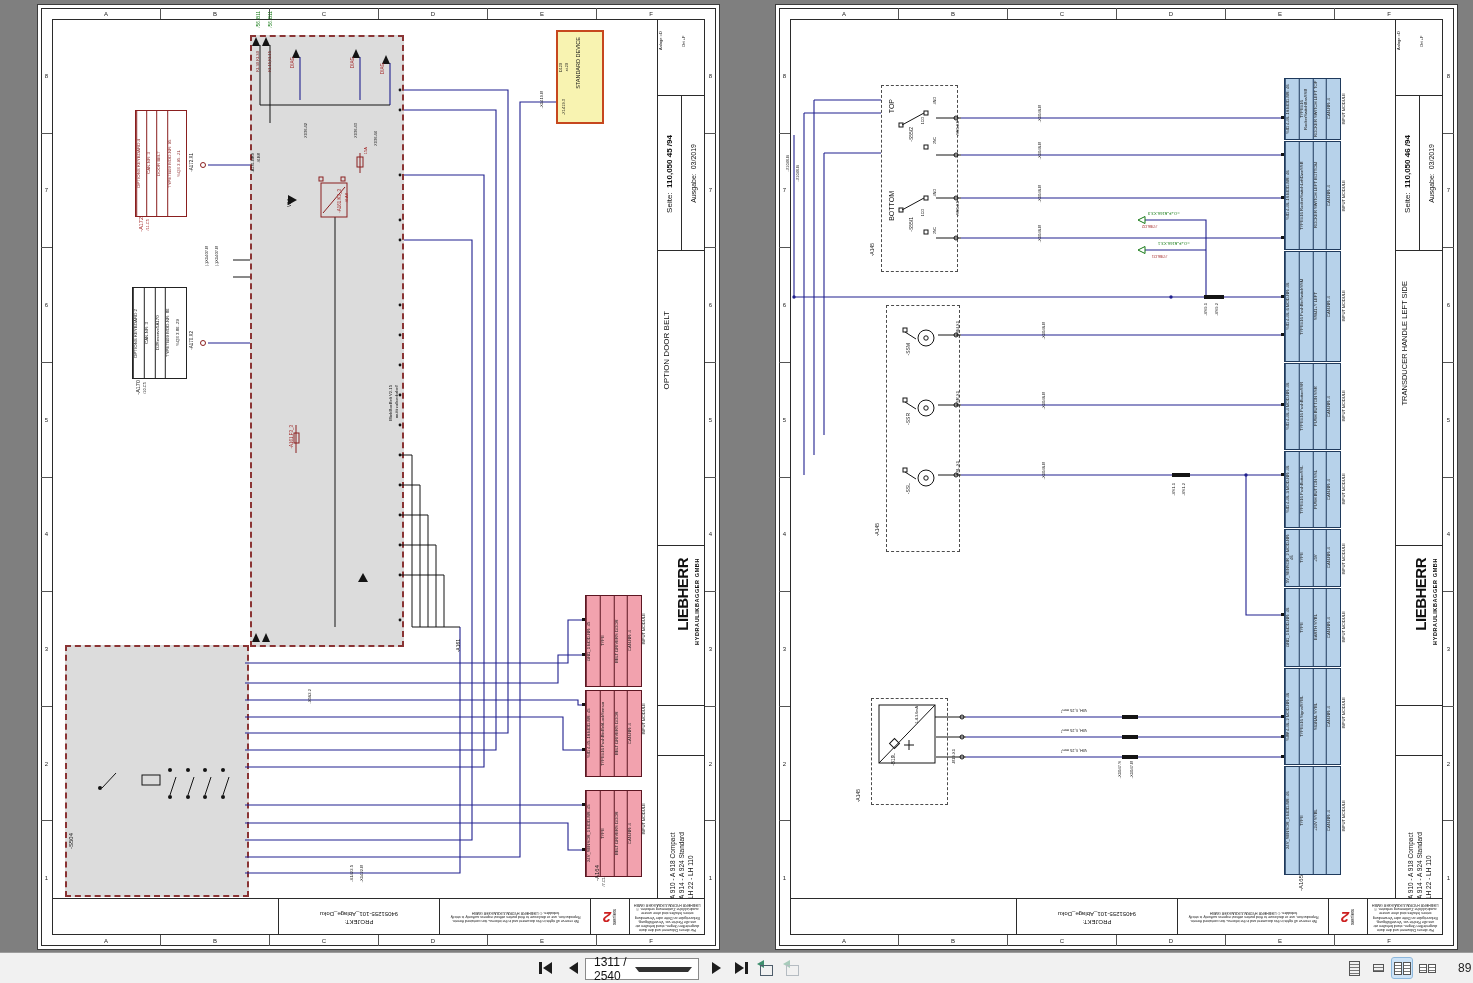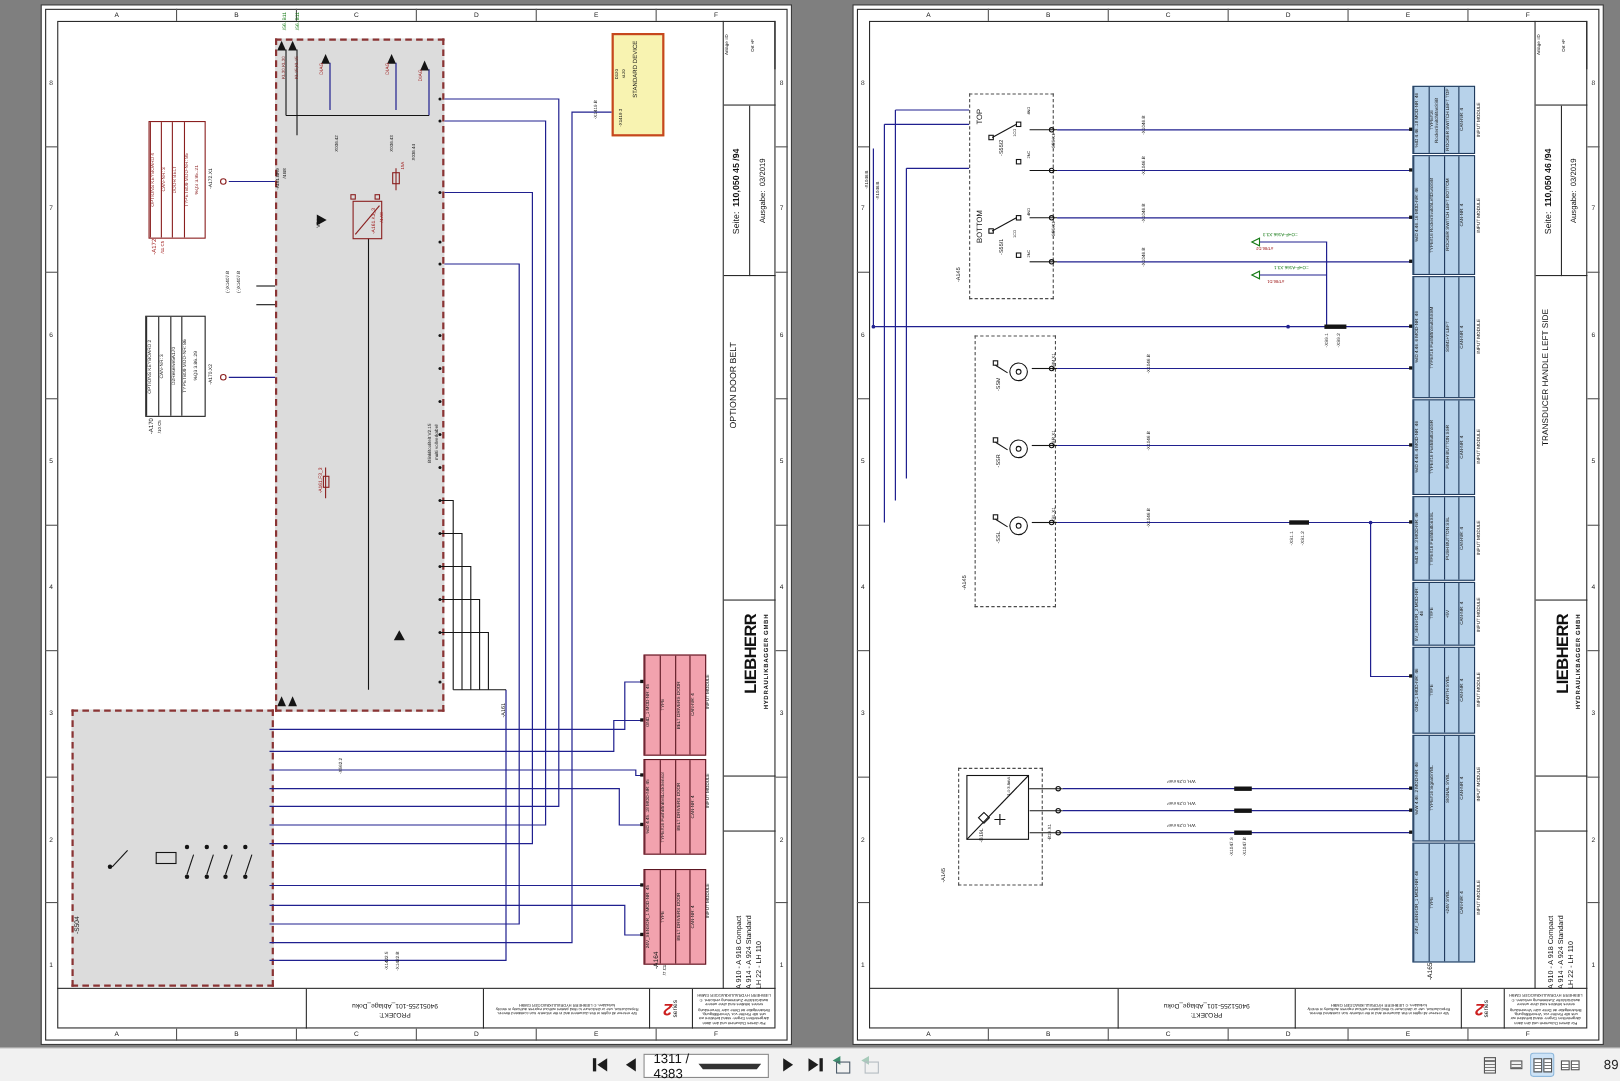--- a/index.html
+++ b/index.html
@@ -662,21 +662,21 @@
 
   <div class="toolbar">
     <button class="tbtn" style="left:534px" title="">
         <span class="vbar"></span>
         <span class="tri-l"></span>
       </button>
     <button class="tbtn" style="left:562px">
         <span class="tri-l"></span>
       </button>
     <div class="pagebox">
-      <span>1311 / 4383</span>
+      <span>1311 / 2540</span>
       <span class="caret"></span>
     </div>
     <button class="tbtn" style="left:705px">
         <span class="tri-r"></span>
       </button>
     <button class="tbtn" style="left:730px">
         <span class="tri-r"></span>
         <span class="vbar"></span>
       </button>
     <button class="hist" style="left:757px">

